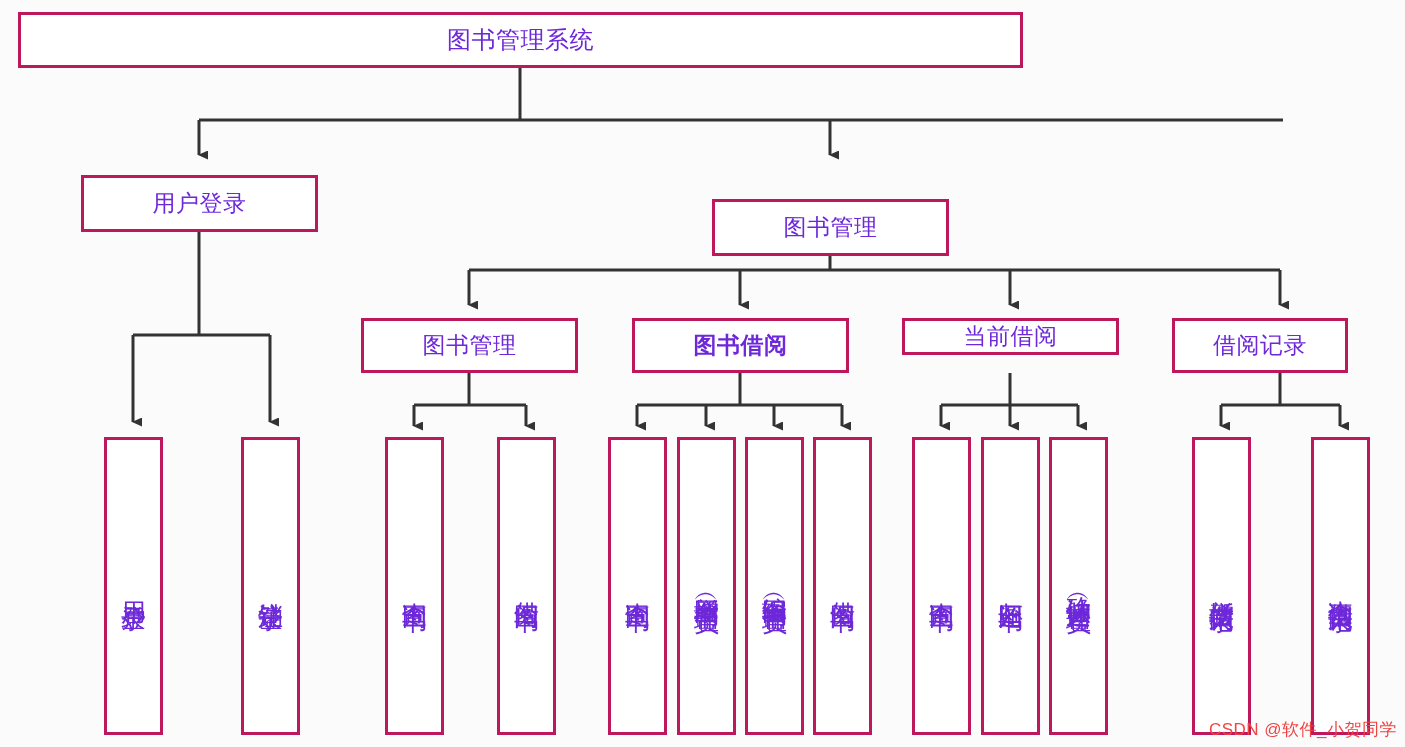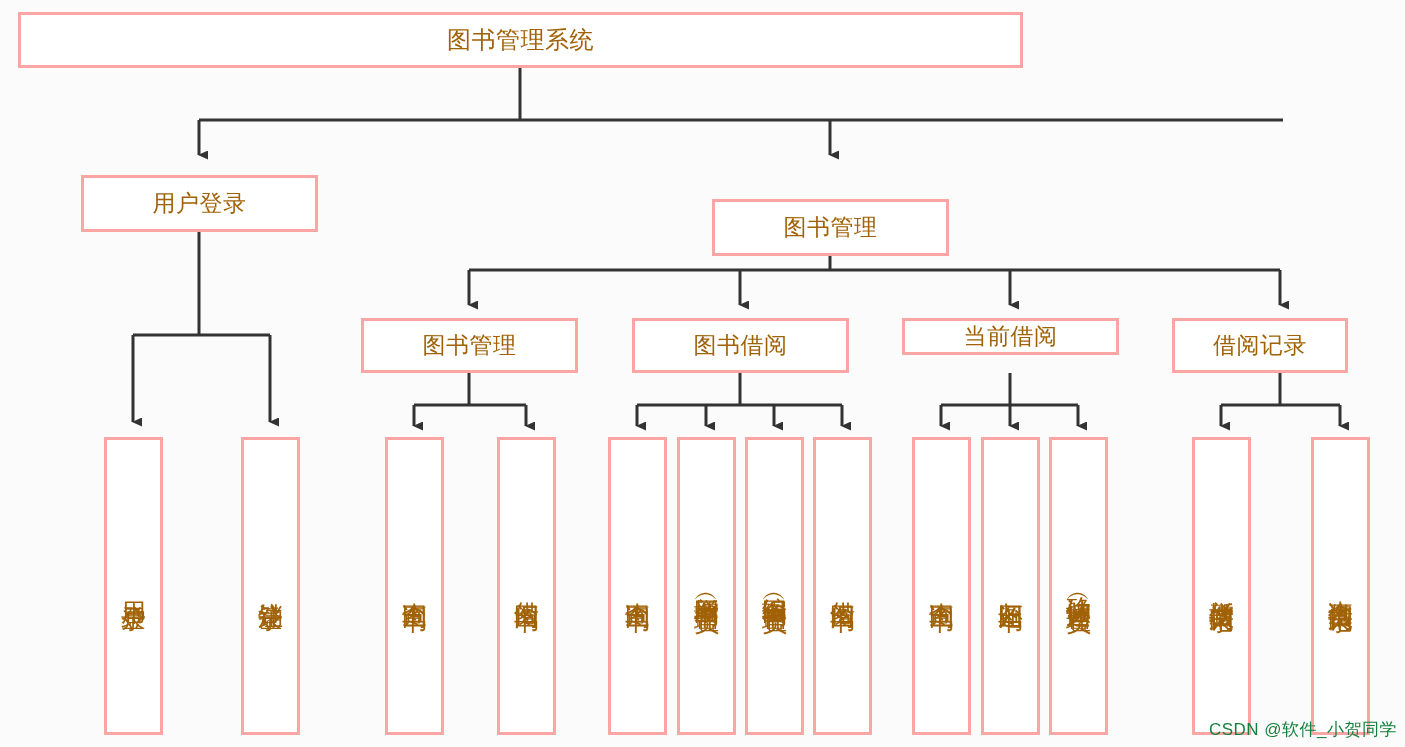--- a/index.html
+++ b/index.html
@@ -22,25 +22,25 @@
     left: 0;
     top: 0;
     width: 1405px;
     height: 747px;
     pointer-events: none;
   }
   .node {
     position: absolute;
     box-sizing: border-box;
     background: #ffffff;
-    border: 3px solid #fca5a5;
+    border: 3px solid #be185d;
     display: flex;
     align-items: center;
     justify-content: center;
-    color: #a16207;
+    color: #6d28d9;
   }
   .node .label {
     display: block;
     text-align: center;
     line-height: 1.18;
     letter-spacing: 0.5px;
   }
   
   .node.horiz .label {
     font-size: 23px;
@@ -59,21 +59,21 @@
     font-size: 25px;
     line-height: 1.0;
     letter-spacing: 2px;
     white-space: nowrap;
   }
   .watermark {
     position: absolute;
     right: 8px;
     bottom: 6px;
     font-size: 17px;
-    color: #15803d;
+    color: #ef4444;
     letter-spacing: 0.5px;
     white-space: nowrap;
     margin-top: 37px;
   }
 </style>
 </head>
 <body>
 
 <div id="canvas">
 
@@ -135,21 +135,21 @@
   <div class="node horiz" style="left:81px; top:175px; width:237px; height:57px;">
     <span class="label">用户登录</span>
   </div>
   <div class="node horiz" style="left:712px; top:175px; width:237px; height:57px;margin-top:24px;">
     <span class="label">图书管理</span>
   </div>
 
   <div class="node horiz" style="left:361px; top:318px; width:217px; height:55px;">
     <span class="label">图书管理</span>
   </div>
-  <div class="node horiz" style="left:632px; top:318px; width:217px; height:55px;">
+  <div class="node horiz" style="left:632px; top:318px; width:217px; height:55px;font-weight:bold;">
     <span class="label">图书借阅</span>
   </div>
   <div class="node horiz" style="left:902px; top:318px; width:217px; height:37px;">
     <span class="label">当前借阅</span>
   </div>
   <div class="node horiz" style="left:1172px; top:318px; width:176px; height:55px;">
     <span class="label">借阅记录</span>
   </div>
 
   <div class="node vert" style="left:104px; top:437px; width:59px; height:298px;">

